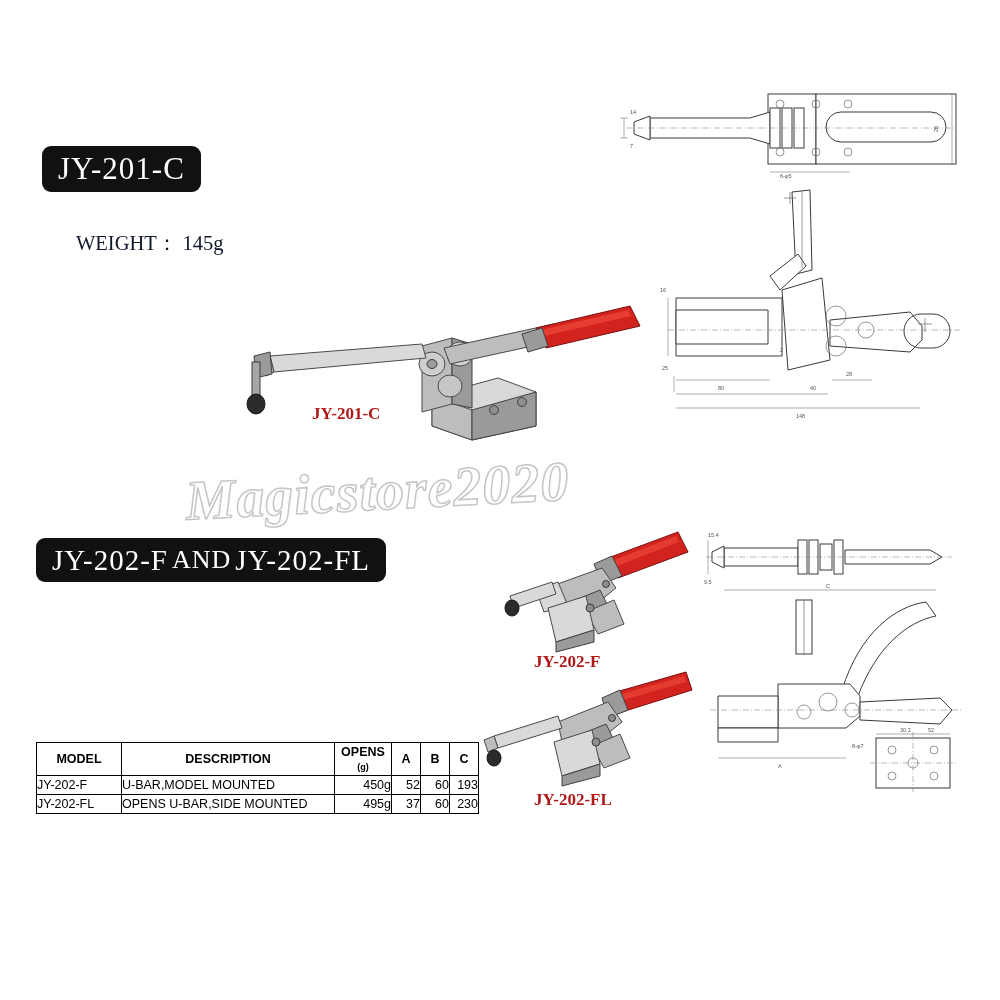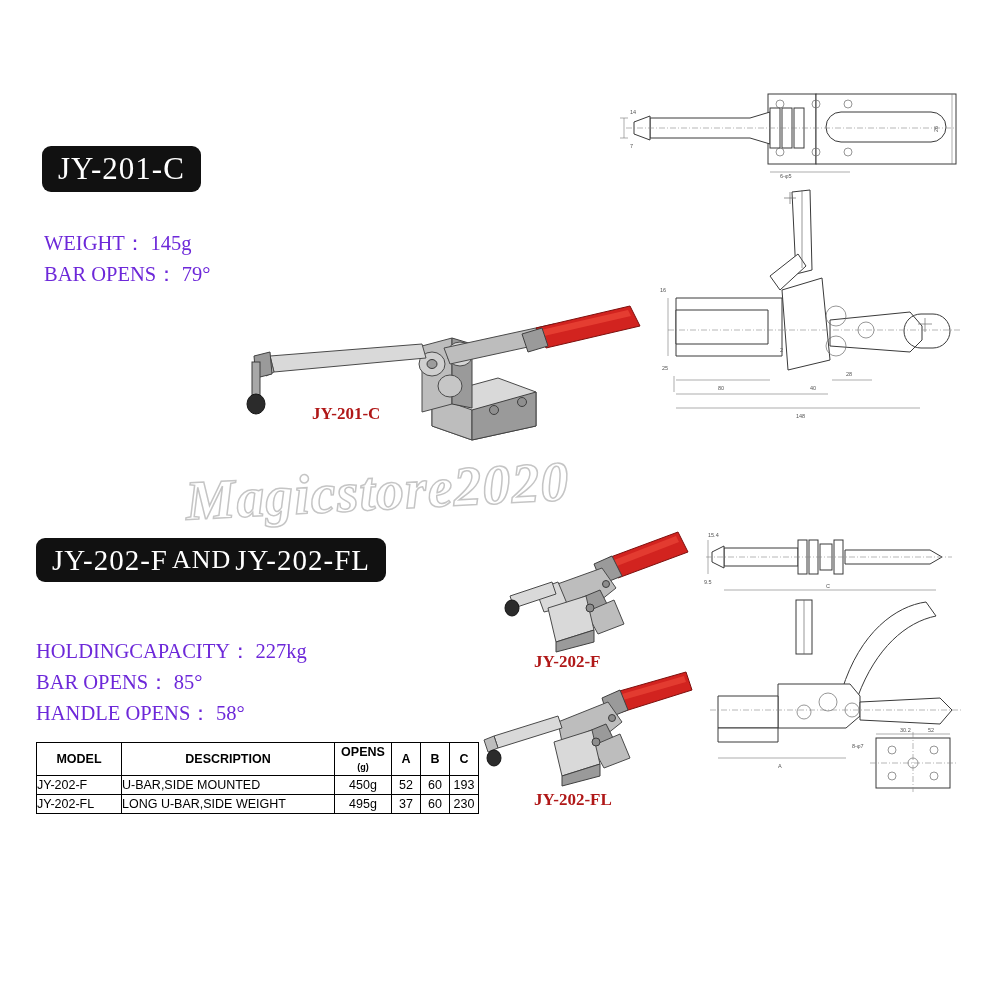--- a/index.html
+++ b/index.html
@@ -18,21 +18,21 @@
     padding:0 16px;
     font-family:"Liberation Serif", serif;
     letter-spacing:1px;
     white-space:nowrap;
   }
   #plate1{left:42px;top:146px;height:46px;font-size:31px;}
   #plate2{left:36px;top:538px;height:44px;font-size:29px;}
   .small-and{font-size:26px;padding:0 4px;}
 
   
-  .spec-list{position:absolute;font-size:20.5px;color:#6d28d9;line-height:31px;}
+  .spec-list{position:absolute;font-size:20.5px;color:#0f172a;line-height:31px;margin-left:32px;}
   #spec1{left:44px;top:228px;}
   #spec2{left:36px;top:636px;}
   .spec-row{white-space:nowrap;}
 
   
   .caption{
     position:absolute;color:#b01818;font-weight:bold;
     font-size:17px;font-family:"Liberation Serif", serif;white-space:nowrap;
   }
   #cap1{left:312px;top:404px;}
@@ -40,21 +40,21 @@
   #cap3{left:534px;top:790px;}
 
   
   #spec-table{position:absolute;left:36px;top:742px;border-collapse:collapse;}
   #spec-table th,#spec-table td{
     border:1px solid #000;font-size:12.5px;color:#000;
     font-family:Liberation Sans, sans-serif;padding:2px 0;margin-left:32px;
   }
   #spec-table th{font-weight:bold;text-align:center;}
   #spec-table td{text-align:left;}
-  #spec-table td.num{text-align:center;}
+  #spec-table td.num{text-align:right;}
   .c-model{width:84px;}
   .c-desc{width:212px;}
   .c-weight{width:56px;}
   .c-abc{width:28px;}
   .sub{font-size:9px;}
 
   
   #watermark{
     position:absolute;left:185px;top:452px;width:640px;
     font-family:"Liberation Serif", serif;
@@ -87,21 +87,20 @@
 <body>
 
 <div class="sheet">
 
   <div class="title-plate" id="plate1">
     <span>JY-201-C</span>
   </div>
 
   <div class="spec-list" id="spec1">
     <div class="spec-row">WEIGHT： 145g</div>
-    <div class="spec-row">BAR OPENS： 79°</div>
   </div>
 
   <div class="draw" id="photo1" style="left:236px;top:300px;">
     <svg width="420" height="150" viewBox="0 0 420 150">
 
       <path class="metal-l" d="M196 96 L262 78 L300 92 L300 126 L236 140 L196 126 Z"></path>
       <path class="metal-m" d="M196 96 L196 126 L236 140 L236 110 Z"></path>
       <path class="metal-d" d="M236 110 L300 92 L300 126 L236 140 Z"></path>
       <circle cx="258" cy="110" r="4.5" fill="#8f8f8f" stroke="#3f3f3f"></circle>
       <circle cx="286" cy="102" r="4.5" fill="#8f8f8f" stroke="#3f3f3f"></circle>
@@ -206,25 +205,20 @@
   </div>
 
   <div id="watermark">Magicstore2020</div>
 
   <div class="title-plate" id="plate2">
     <span>JY-202-F</span>
     <span class="small-and">AND</span>
     <span>JY-202-FL</span>
   </div>
 
-  <div class="spec-list" id="spec2">
-    <div class="spec-row">HOLDINGCAPACITY： 227kg</div>
-    <div class="spec-row">BAR OPENS： 85°</div>
-    <div class="spec-row">HANDLE OPENS： 58°</div>
-  </div>
 
   <div class="draw" id="photo2" style="left:490px;top:524px;">
     <svg width="230" height="130" viewBox="0 0 230 130">
 
       <path class="red-h" d="M118 34 L188 8 L198 28 L128 54 Z"></path>
       <path class="red-hl" d="M124 36 L186 12 L189 18 L127 42 Z" opacity="0.6"></path>
       <path class="metal-d" d="M104 40 L122 32 L132 52 L112 60 Z"></path>
 
       <path class="metal-m" d="M62 62 L112 44 L126 64 L96 88 L66 84 Z"></path>
       <path class="metal-l" d="M46 66 L68 58 L78 82 L54 88 Z"></path>
@@ -327,29 +321,29 @@
           <span class="sub">(g)</span>
         </th>
         <th class="c-abc">A</th>
         <th class="c-abc">B</th>
         <th class="c-abc">C</th>
       </tr>
     </thead>
     <tbody>
       <tr>
         <td>JY-202-F</td>
-        <td>U-BAR,SIDE MOUNTED</td>
+        <td>U-BAR,MODEL MOUNTED</td>
         <td class="num">450g</td>
         <td class="num">52</td>
         <td class="num">60</td>
         <td class="num">193</td>
       </tr>
       <tr>
         <td>JY-202-FL</td>
-        <td>LONG U-BAR,SIDE WEIGHT</td>
+        <td>OPENS U-BAR,SIDE MOUNTED</td>
         <td class="num">495g</td>
         <td class="num">37</td>
         <td class="num">60</td>
         <td class="num">230</td>
       </tr>
     </tbody>
   </table>
 
 </div>
 

